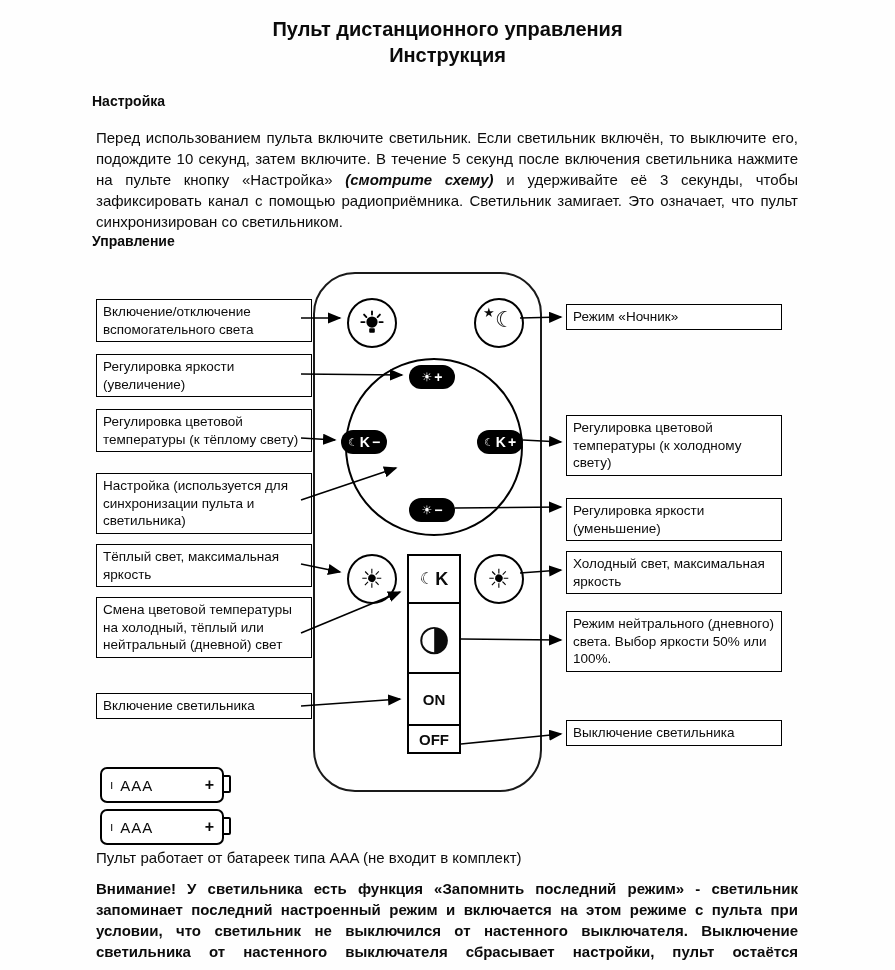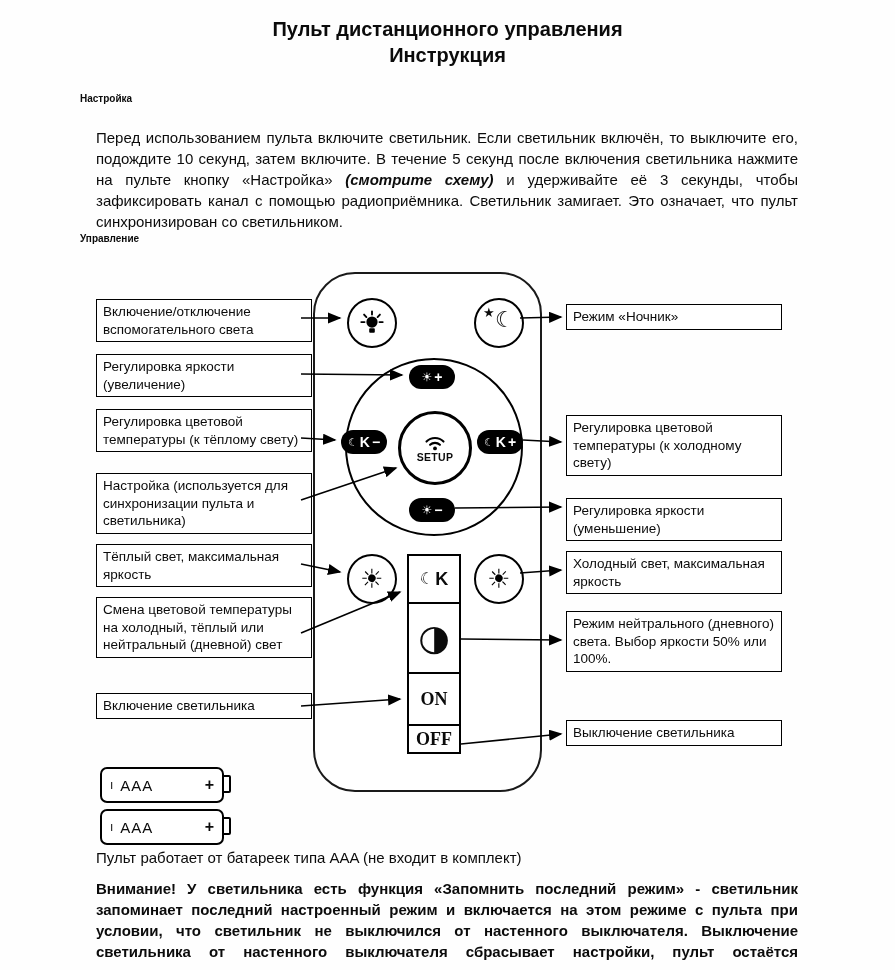--- a/index.html
+++ b/index.html
@@ -2,21 +2,21 @@
 <html><head>
 <meta charset="utf-8">
 <style>
   html,body{margin:0;padding:0;background:#e8e8e8;}
   .page{
     position:relative;width:895px;height:970px;background:#fefefe;
     font-family:"Liberation Sans",sans-serif;color:#0b0b0b;overflow:hidden;margin:0 auto;
   }
   .title{position:absolute;top:16px;left:0;width:895px;text-align:center;
     font-size:20px;font-weight:bold;line-height:26px;}
-  .sect-h{position:absolute;left:80px;font-size:10px;font-weight:bold;}
+  .sect-h{position:absolute;left:92px;font-size:14px;font-weight:bold;}
   .para{position:absolute;left:96px;width:702px;margin:0;font-size:15px;
     line-height:21px;text-align:justify;}
   .warn{font-weight:bold;}
   
   .cbox{position:absolute;width:202px;border:1.5px solid #000;background:#fff;
     padding:3px 6px;font-size:13.5px;line-height:1.3;}
   
   .remote{position:absolute;left:313px;top:272px;width:225px;height:516px;
     border:2px solid #1a1a1a;border-radius:42px;background:#fff;}
   .circle-btn{position:absolute;width:46px;height:46px;border:2.5px solid #000;
@@ -25,21 +25,21 @@
     border:2px solid #000;border-radius:50%;}
   .pill{position:absolute;width:46px;height:24px;background:#000;border-radius:13px;
     color:#fff;display:flex;align-items:center;justify-content:center;gap:2px;
     font-weight:bold;font-size:14px;z-index:3;}
   .setup-btn{position:absolute;left:83px;top:137px;width:68px;height:68px;background:#fff;
     border:3.5px solid #000;border-radius:50%;display:flex;flex-direction:column;
     align-items:center;justify-content:center;z-index:2;}
   .setup-label{font-size:10.5px;font-weight:bold;letter-spacing:.3px;}
   .col-btn{position:absolute;left:92px;width:54px;border:2px solid #000;background:#fff;
     display:flex;align-items:center;justify-content:center;box-sizing:border-box;}
-  .onoff{font-weight:bold;font-size:18px;font-family:Liberation Serif, serif;}
+  .onoff{font-weight:bold;font-size:15px;}
   .g{font-family:"DejaVu Sans",sans-serif;line-height:1;}
   .pill .sun-g{font-size:12px;}
   .pill .moon-g{font-size:11px;}
   .sun-big{font-size:26px;color:#000;}
   .half-g{font-size:36px;}
   .kbtn-moon{font-size:16px;}
   .kbtn-k{font-size:18px;font-weight:bold;margin-left:1px;}
   .night-star{position:absolute;top:6px;left:7px;font-size:13px;}
   .night-moon{position:absolute;top:9px;left:19px;font-size:22px;}
   
@@ -134,28 +134,20 @@
       <span class="g sun-g">☀</span>
       <span>+</span>
     </div>
 
     <div class="pill" style="left:26px;top:156px;">
       <span class="g moon-g">☾</span>
       <span>K</span>
       <span>−</span>
     </div>
 
-    <div class="setup-btn">
-      <svg width="24" height="17" viewBox="0 0 24 18">
-        <path d="M3 8 A12.5 12.5 0 0 1 21 8" fill="none" stroke="#000" stroke-width="2.2" stroke-linecap="round"></path>
-        <path d="M6.8 11.5 A7.5 7.5 0 0 1 17.2 11.5" fill="none" stroke="#000" stroke-width="2.2" stroke-linecap="round"></path>
-        <circle cx="12" cy="15.3" r="2" fill="#000"></circle>
-      </svg>
-      <span class="setup-label">SETUP</span>
-    </div>
 
     <div class="pill" style="left:162px;top:156px;">
       <span class="g moon-g">☾</span>
       <span>K</span>
       <span>+</span>
     </div>
 
     <div class="pill" style="left:94px;top:224px;">
       <span class="g sun-g">☀</span>
       <span>−</span>

